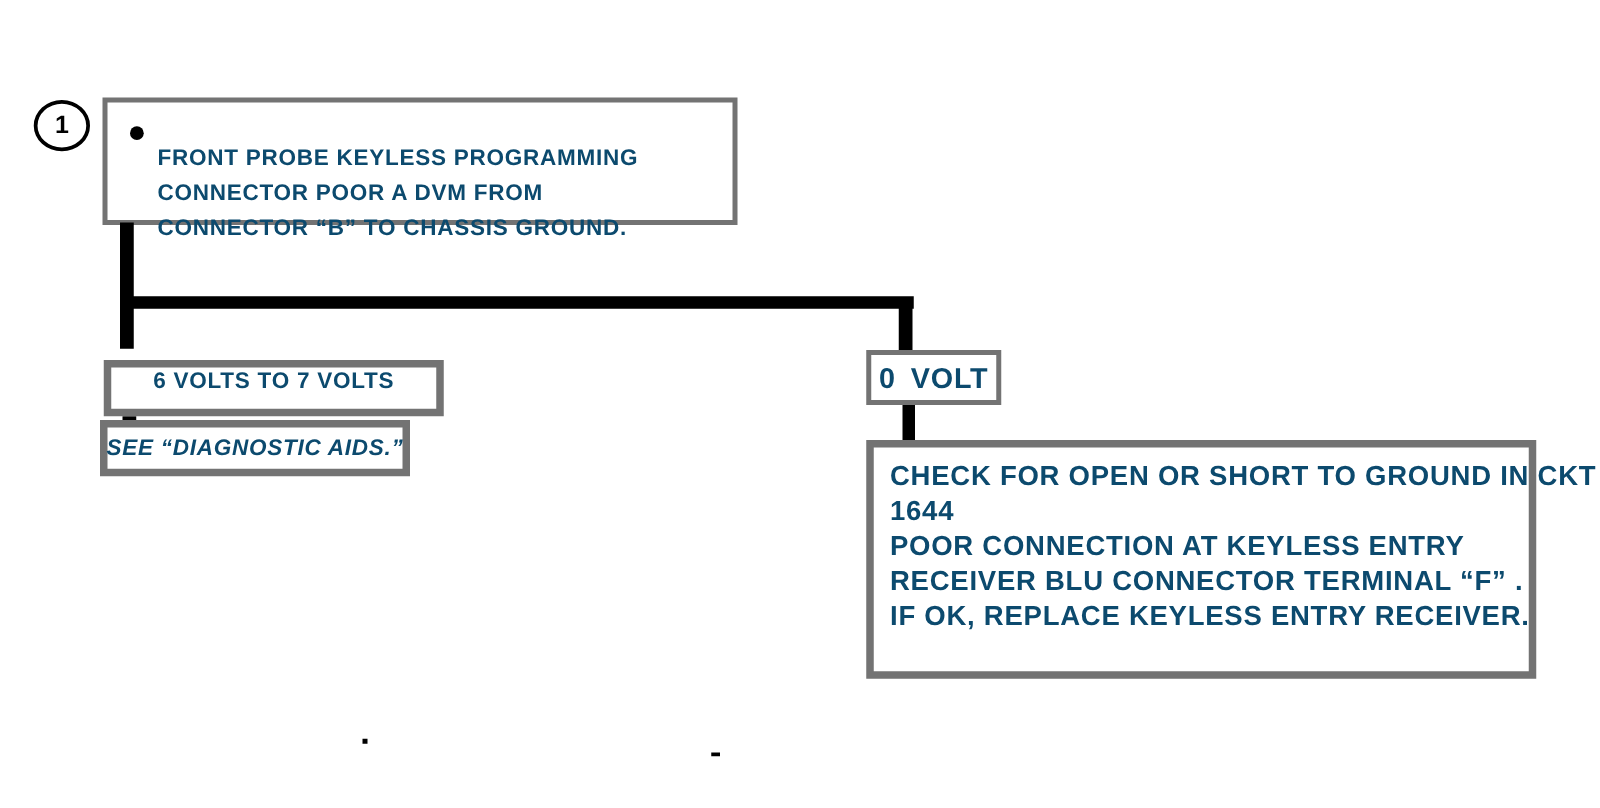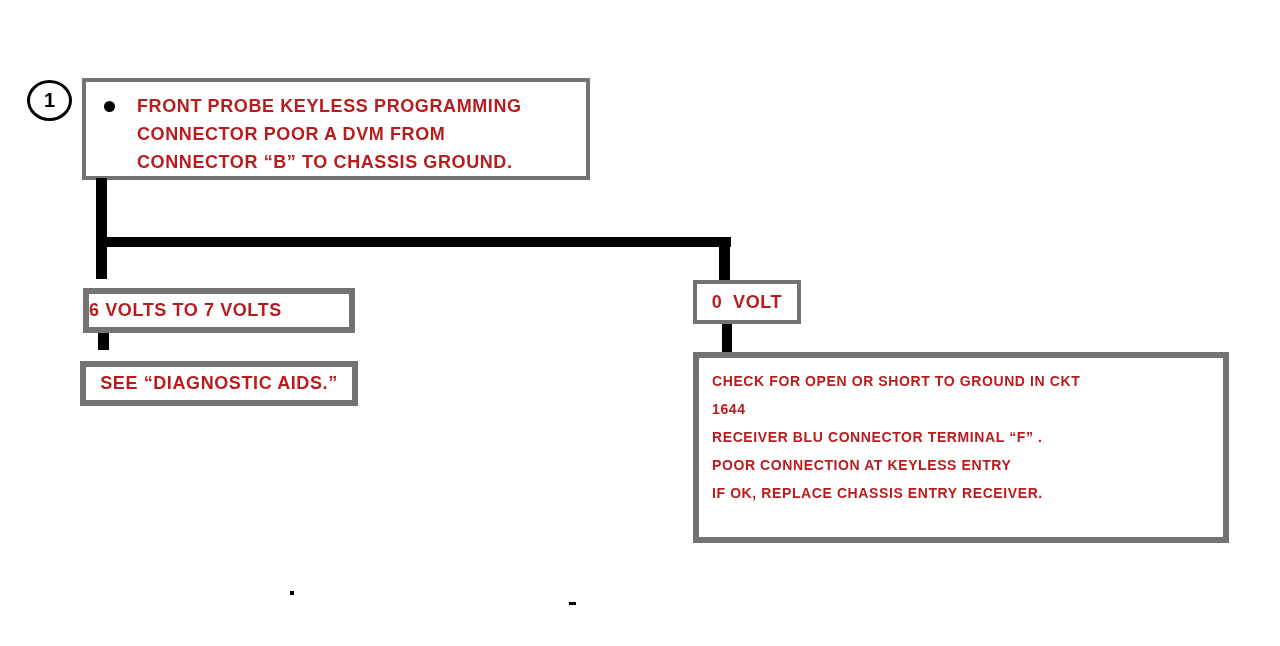--- a/index.html
+++ b/index.html
@@ -16,21 +16,22 @@
     font-family: "Liberation Sans", "DejaVu Sans", sans-serif;
     color: #000000;
   }
   .box {
     position: absolute;
     box-sizing: border-box;
     background: #ffffff;
     border: 6px solid #737373;
     font-weight: 700;
     letter-spacing: 0.6px;
-    color: #b91c1c;
+    color: #0c4a6e;
+    flex-direction: column;
   }
   .line {
     position: absolute;
     background: #000000;
   }
   .step-circle {
     position: absolute;
     left: 27px;
     top: 80px;
     width: 45px;
@@ -75,49 +76,50 @@
     height: 45px;
     display: flex;
     align-items: center;
     justify-content: flex-start;
     font-size: 18px;
     white-space: nowrap;
     margin-top: 11px;
   }
   .action-left {
     left: 80px;
-    top: 361px;
-    width: 278px;
+    top: 336px;
+    width: 248px;
     height: 45px;
     display: flex;
     align-items: center;
     justify-content: center;
     font-size: 18px;
     white-space: nowrap;
+    font-style: italic;
   }
   .cond-right {
     left: 693px;
     top: 280px;
     width: 108px;
     height: 44px;
     border-width: 4px;
     display: flex;
     align-items: center;
     justify-content: center;
-    font-size: 18px;
+    font-size: 23px;
     word-spacing: 5px;
     white-space: nowrap;
   }
   .action-right {
     left: 693px;
     top: 352px;
     width: 536px;
     height: 191px;
     padding: 9px 10px 0 13px;
-    font-size: 14px;
+    font-size: 22px;
     line-height: 28px;
     white-space: nowrap;
   }
   .v-line-left-top    { left: 96px;  top: 178px; width: 11px; height: 101px; }
   .h-line             { left: 96px;  top: 237px; width: 635px; height: 10px; }
   .v-line-right-top   { left: 719px; top: 240px; width: 11px; height: 42px; }
   .v-line-left-bottom { left: 98px;  top: 320px; width: 11px; height: 30px; }
   .v-line-right-bottom{ left: 722px; top: 322px; width: 10px; height: 32px; }
   .speck-1 { left: 290px; top: 591px; width: 4px; height: 4px; }
   .speck-2 { left: 569px; top: 602px; width: 7px; height: 3px; }
@@ -152,21 +154,21 @@
   <div class="box action-left">
     <span>SEE “DIAGNOSTIC AIDS.”</span>
   </div>
 
   <div class="box cond-right">
     <span>0 VOLT</span>
   </div>
   <div class="box action-right">
     <div>CHECK FOR OPEN OR SHORT TO GROUND IN CKT</div>
     <div>1644</div>
+    <div>POOR CONNECTION AT KEYLESS ENTRY</div>
     <div>RECEIVER  BLU CONNECTOR TERMINAL “F” .</div>
-    <div>POOR CONNECTION AT KEYLESS ENTRY</div>
-    <div>IF OK, REPLACE CHASSIS ENTRY RECEIVER.</div>
+    <div>IF OK, REPLACE KEYLESS ENTRY RECEIVER.</div>
   </div>
 
   <div class="line speck-1"></div>
   <div class="line speck-2"></div>
 
 </div>
 
 </body></html>

